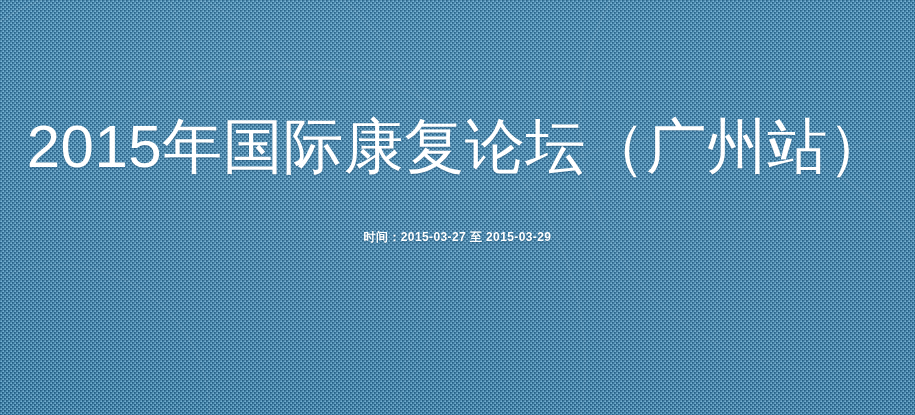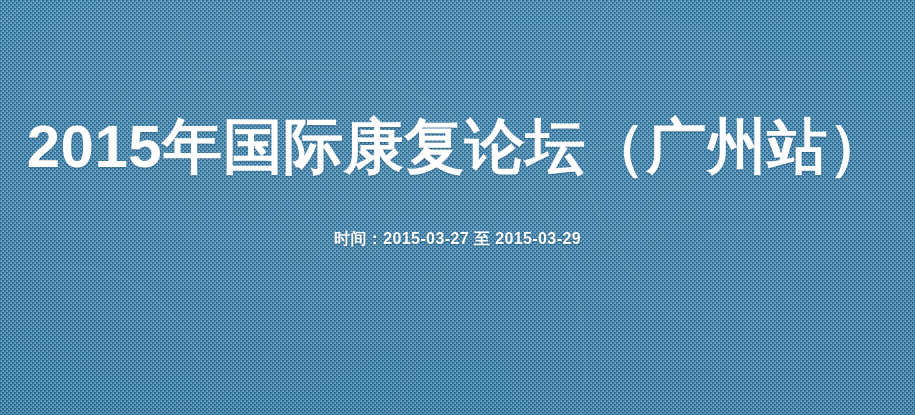--- a/index.html
+++ b/index.html
@@ -106,34 +106,34 @@
     text-align: center;
     z-index: 5;
   }
 
   .event-title {
     margin: 0;
     padding: 0;
     color: #ffffff;
     font-family: "Liberation Sans", "DejaVu Sans", sans-serif;
     font-size: 60px;
-    font-weight: 700;
+    font-weight: 400;
     line-height: 1;
     letter-spacing: 0.5px;
     white-space: nowrap;
     margin-top: 117px;
     text-shadow: 0 1px 2px rgba(10, 48, 78, 0.30);
   }
 
   .meta {
     margin: 0;
     padding: 0;
     color: #ffffff;
     font-family: "Liberation Sans", "DejaVu Sans", sans-serif;
-    font-size: 16px;
+    font-size: 12px;
     font-weight: bold;
     line-height: 1;
     white-space: nowrap;
     letter-spacing: 0.4px;
     text-shadow: 0 1px 2px rgba(10, 48, 78, 0.35);
   }
   .meta-time  { margin-top: 54px; }
   .meta-place { margin-top: 21px; }
 </style>
 </head>

